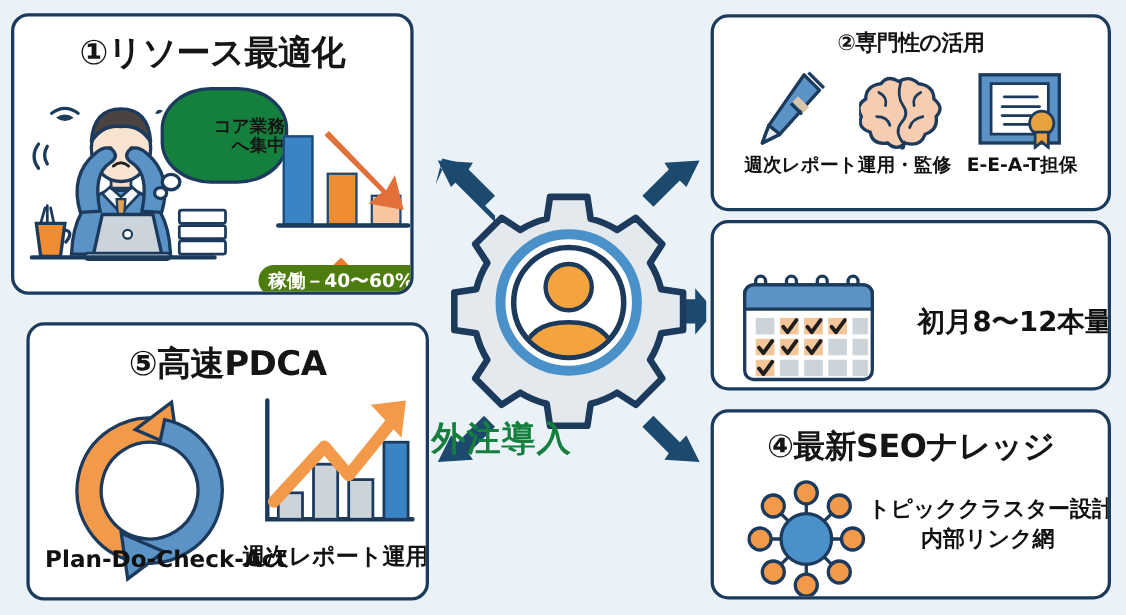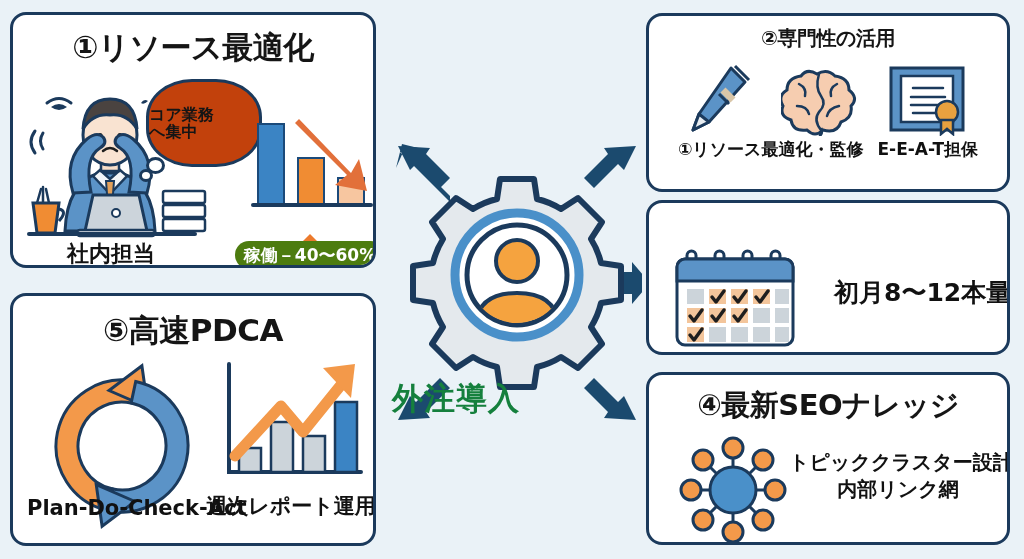--- a/index.html
+++ b/index.html
@@ -37,22 +37,22 @@
   }
   #p1-caption{left:18px;top:224px;width:160px;font-size:22px;}
 
   
   #person{position:absolute;left:8px;top:66px;width:190px;height:160px;}
   #desk-line{position:absolute;left:14px;top:217px;width:170px;height:4px;background:#1b3a5c;border-radius:2px;}
 
   
   #bubble{
     position:absolute;left:133px;top:64px;width:110px;height:82px;
-    background:#c2410c;border:3px solid #1b3a5c;border-radius:46px/38px;
-    display:flex;flex-direction:column;align-items:flex-start;justify-content:center;
+    background:#15803d;border:3px solid #1b3a5c;border-radius:46px/38px;
+    display:flex;flex-direction:column;align-items:flex-end;justify-content:center;
     line-height:1.08;
   }
   #bubble span{font-size:16px;font-weight:bold;color:#151515;white-space:nowrap;}
   .bub-dot{position:absolute;background:#fff;border:3px solid #1b3a5c;border-radius:50%;}
   #bd1{left:133px;top:142px;width:13px;height:11px;}
   #bd2{left:126px;top:154px;width:8px;height:7px;}
 
   
   #p1-chart{position:absolute;left:242px;top:108px;width:112px;height:82px;}
   #p1-chart .bar{position:absolute;bottom:0;border:2px solid #1b4a7a;box-sizing:border-box;}
@@ -61,21 +61,21 @@
     position:absolute;left:222px;top:226px;width:150px;height:28px;
     background:#4d7c0f;border-radius:14px;
     display:flex;align-items:center;justify-content:center;
   }
   #p1-badge span{color:#fff;font-weight:bold;font-size:17px;white-space:nowrap;}
   #badge-notch{position:absolute;left:288px;top:219px;width:0;height:0;
     border-left:9px solid transparent;border-right:9px solid transparent;
     border-bottom:9px solid #ec7a2c;}
 
   
-  #panel5{left:10px;top:293px;width:366px;height:253px;}
+  #panel5{left:24px;top:293px;width:366px;height:253px;}
   #p5-title{position:absolute;left:0;right:0;top:14px;font-size:31px;}
   #pdca-wrap{position:absolute;left:14px;top:62px;width:190px;height:175px;}
   #pdca-label{
     position:absolute;left:0px;top:138px;width:200px;text-align:center;
     font-size:21px;font-weight:bold;color:#111;white-space:nowrap;
   }
   #p5-chart{position:absolute;left:206px;top:64px;width:148px;height:128px;}
   #p5-caption{left:190px;top:196px;width:176px;font-size:21px;}
 
   
@@ -152,21 +152,20 @@
       <path d="M12 122 l4 30 l18 0 l4 -30 z" fill="#f08c33" stroke="#1b3a5c" stroke-width="3"></path>
       <path d="M38 128 q9 2 0 12" stroke="#1b3a5c" stroke-width="3" fill="none"></path>
 
       <g stroke="#1b3a5c" stroke-width="2.5" fill="#ffffff">
         <rect x="142" y="110" width="42" height="12" rx="2"></rect>
         <rect x="142" y="124" width="42" height="12" rx="2"></rect>
         <rect x="142" y="138" width="42" height="12" rx="2"></rect>
       </g>
     </svg>
     <div id="desk-line"></div>
-    <div class="caption" id="p1-caption">社内担当</div>
 
     <div id="bubble">
       <span>コア業務</span>
       <span>へ集中</span>
     </div>
     <div class="bub-dot" id="bd1"></div>
     <div class="bub-dot" id="bd2"></div>
 
     <div id="p1-chart">
       <div class="bar" style="left:2px;width:28px;height:82px;background:#3b84c4;"></div>
@@ -241,21 +240,21 @@
           <path d="M26 24 L56 24"></path>
             <path d="M24 33 L58 33"></path>
             <path d="M24 41 L58 41"></path>
             <path d="M26 49 L50 49"></path>
         </g>
         <circle cx="60" cy="48" r="11" fill="#e8a13f" stroke="#1b3a5c" stroke-width="2.5"></circle>
         <path d="M54 56 L54 70 L60 65 L66 70 L66 56 Z" fill="#e8a13f" stroke="#1b3a5c" stroke-width="2.5"></path>
       </svg>
     </div>
     <div id="p2-labels">
-      <span>①リソース最適化・監修</span>
+      <span>週次レポート運用・監修</span>
       <span>E-E-A-T担保</span>
     </div>
   </div>
 
   <div class="panel" id="panel3">
     <svg style="position:absolute;left:22px;top:46px;width:136px;height:104px;" viewBox="0 0 136 104">
       <g stroke="#1b3a5c" stroke-width="3" fill="#ffffff">
         <rect x="16" y="2" width="9" height="18" rx="4.5"></rect>
         <rect x="44" y="2" width="9" height="18" rx="4.5"></rect>
         <rect x="72" y="2" width="9" height="18" rx="4.5"></rect>

